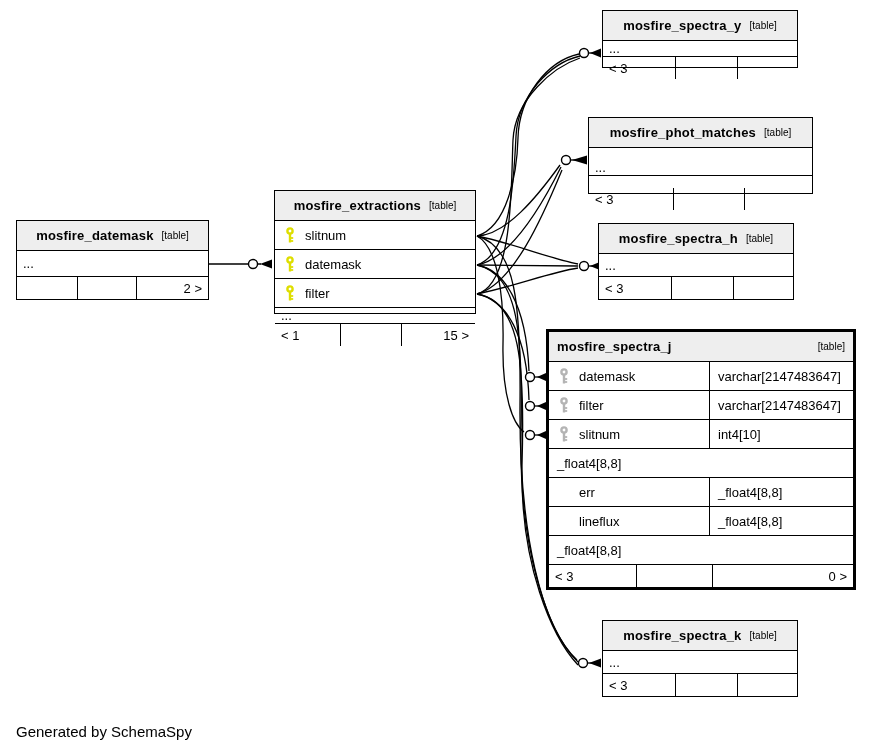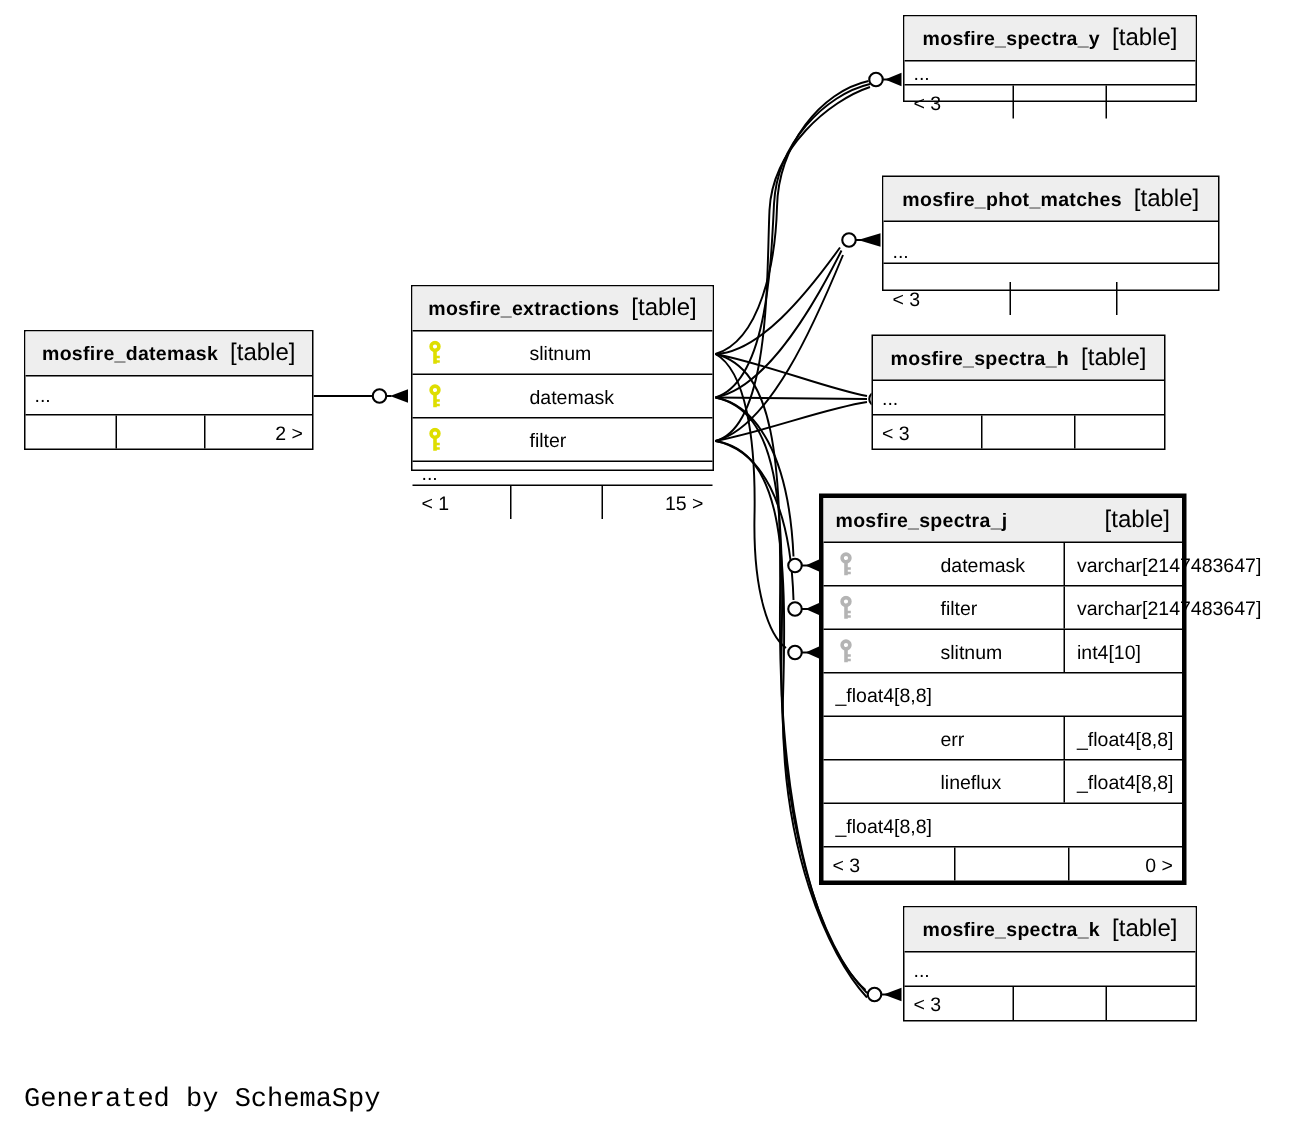--- a/index.html
+++ b/index.html
@@ -18,41 +18,41 @@
     display:flex;flex-direction:column;font-size:13px;
   }
   .tbl.thick{border-width:3px;}
   .hdr{
     height:29px;flex:0 0 auto;background:var(--header-bg);
     border-bottom:1.5px solid #000;display:flex;align-items:center;
     justify-content:center;gap:8px;padding:0 8px;box-sizing:content-box;
   }
   .hdr.spread{justify-content:space-between;}
   .tname{font-weight:bold;font-size:13px;letter-spacing:.2px;white-space:nowrap;}
-  .ttag{font-size:16px;white-space:nowrap;}
+  .ttag{font-size:10px;white-space:nowrap;}
   .dots{
     flex:1;border-bottom:1.5px solid #000;padding-left:6px;
     display:flex;align-items:center;box-sizing:border-box;font-size:13px;
   }
   .crow{
     height:29px;flex:0 0 auto;border-bottom:1.5px solid #000;
     display:flex;align-items:center;box-sizing:border-box;
   }
   .keyspot{width:30px;flex:0 0 auto;display:flex;justify-content:center;align-items:center;}
-  .cname{white-space:nowrap;margin-left:48px;}
+  .cname{white-space:nowrap;}
   .jname{width:161px;flex:0 0 auto;height:100%;display:flex;align-items:center;
     border-right:1.5px solid #000;box-sizing:border-box;}
   .jtype{flex:1;display:flex;align-items:center;padding-left:8px;white-space:nowrap;}
   .foot{flex:0 0 auto;height:22px;display:flex;align-items:stretch;}
   .tbl.thick .foot{flex:1;height:auto;}
   .fc{box-sizing:border-box;display:flex;align-items:center;padding:0 6px;flex:0 0 auto;}
   .fc + .fc{border-left:1.5px solid #000;}
   .fc.grow{flex:1;}
   .fc.right{justify-content:flex-end;}
-  .note{position:absolute;left:16px;top:723px;font-size:18px;font-family:Liberation Mono, monospace;}
+  .note{position:absolute;left:16px;top:723px;font-size:15px;}
   svg{display:block;}
 </style>
 </head>
 <body>
 
 <div id="canvas">
 
   <svg id="edges" width="873" height="751" viewBox="0 0 873 751">
     <g stroke="var(--line)" stroke-width="1.3" fill="none">
 
@@ -191,34 +191,34 @@
       <span class="ttag">[table]</span>
     </div>
     <div class="dots">...</div>
     <div class="foot">
       <span class="fc" style="width:84px">&lt; 3</span>
       <span class="fc" style="width:71px"></span>
       <span class="fc grow right"></span>
     </div>
   </div>
 
-  <div class="tbl" style="left:581px;top:223px;width:196px;height:77px;">
+  <div class="tbl" style="left:598px;top:223px;width:196px;height:77px;">
     <div class="hdr">
       <span class="tname">mosfire_spectra_h</span>
       <span class="ttag">[table]</span>
     </div>
     <div class="dots">...</div>
     <div class="foot">
       <span class="fc" style="width:72px">&lt; 3</span>
       <span class="fc" style="width:62px"></span>
       <span class="fc grow right"></span>
     </div>
   </div>
 
-  <div class="tbl thick" style="left:546px;top:329px;width:245px;height:261px;text-align:right;">
+  <div class="tbl thick" style="left:546px;top:329px;width:310px;height:261px;text-align:right;">
     <div class="hdr spread">
       <span class="tname">mosfire_spectra_j</span>
       <span class="ttag">[table]</span>
     </div>
     <div class="crow">
       <div class="jname">
         <span class="keyspot">
           <svg viewBox="0 0 10 16" width="10" height="16">
               <g style="stroke:var(--fk-key)" fill="none">
             <circle cx="5" cy="4" r="2.6" stroke-width="2.4"></circle>
@@ -284,21 +284,21 @@
     <div class="crow">
       <div class="jtype">_float4[8,8]</div>
     </div>
     <div class="foot">
       <span class="fc" style="width:87px">&lt; 3</span>
       <span class="fc" style="width:76px"></span>
       <span class="fc grow right">0 &gt;</span>
     </div>
   </div>
 
-  <div class="tbl" style="left:602px;top:604px;width:196px;height:77px;">
+  <div class="tbl" style="left:602px;top:620px;width:196px;height:77px;">
     <div class="hdr">
       <span class="tname">mosfire_spectra_k</span>
       <span class="ttag">[table]</span>
     </div>
     <div class="dots">...</div>
     <div class="foot">
       <span class="fc" style="width:72px">&lt; 3</span>
       <span class="fc" style="width:62px"></span>
       <span class="fc grow right"></span>
     </div>

